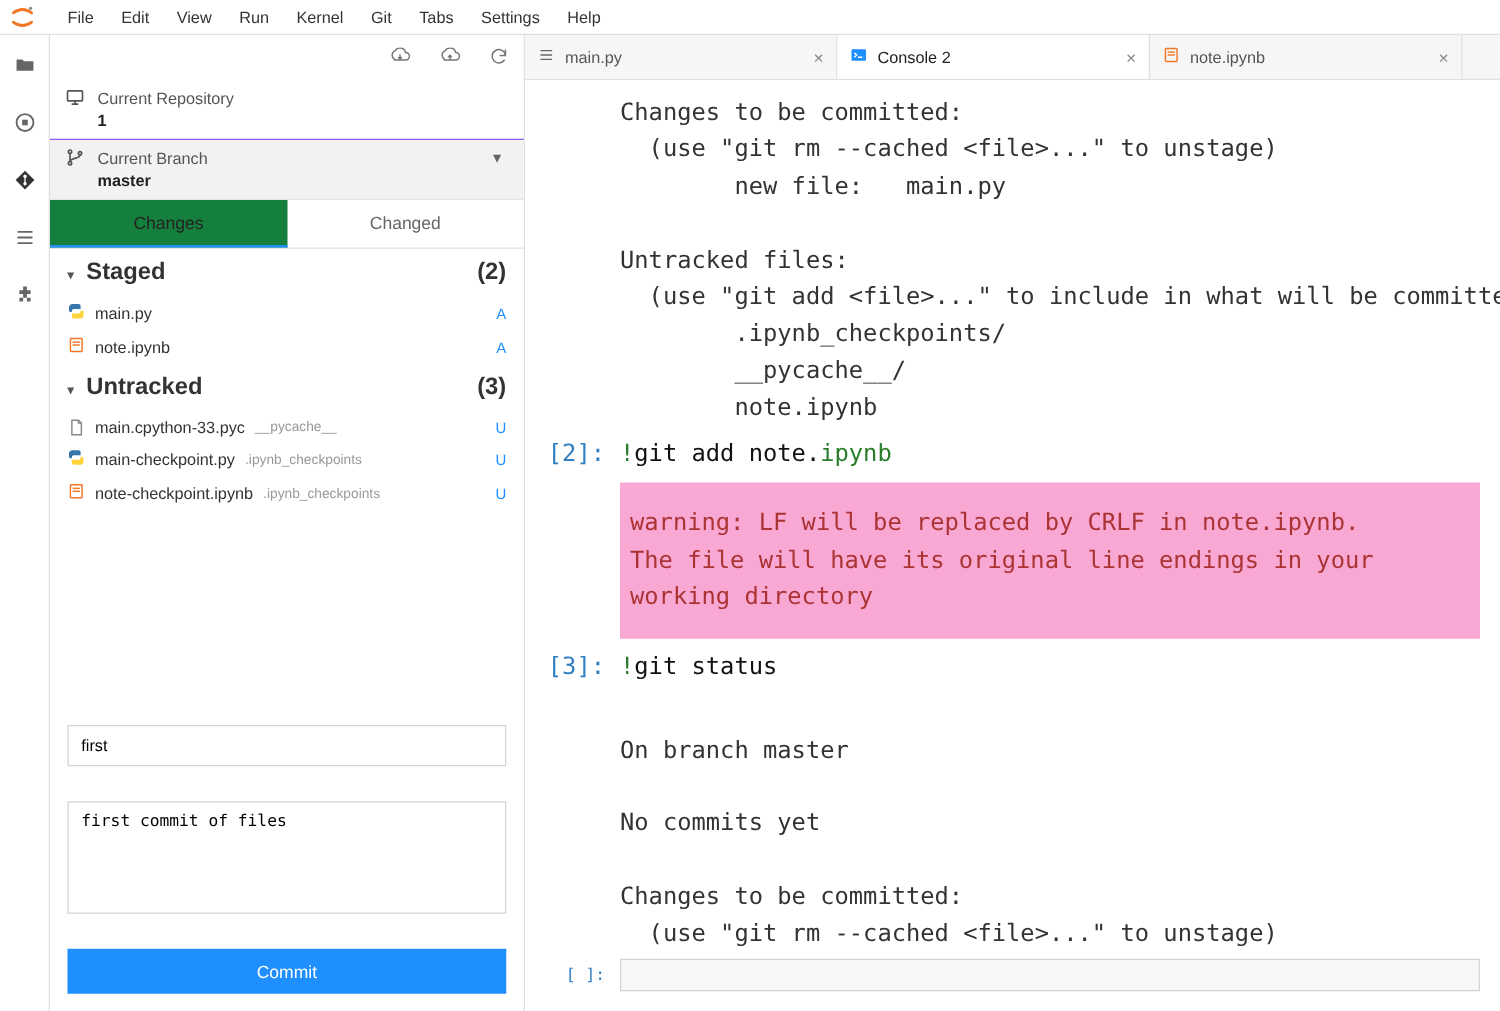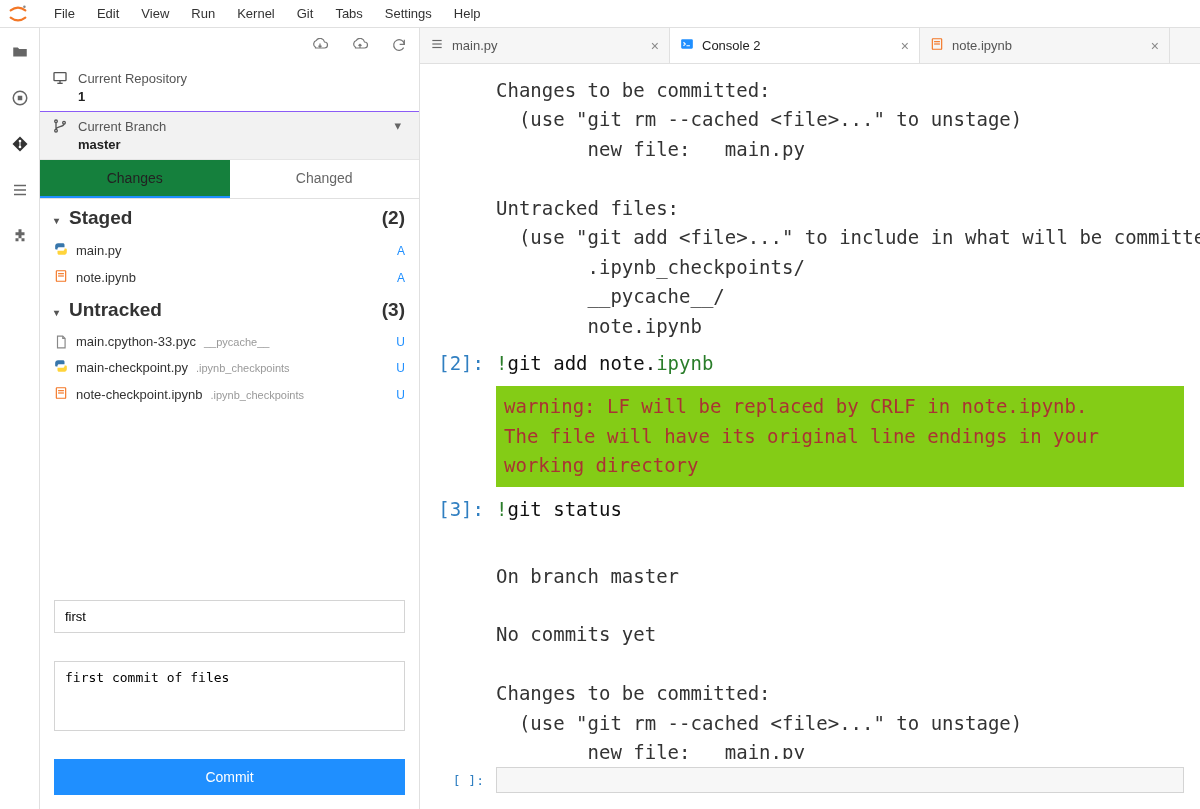--- a/index.html
+++ b/index.html
@@ -26,36 +26,36 @@
   .tabs2 .tab2 { flex:1; text-align:center; padding:10px 0; font-size:14px; color:#666; cursor:default;}
   .tabs2 .tab2.active { color:#222; border-bottom:2px solid #1f8fff; background:#15803d;}
   .section-head { display:flex; align-items:center; justify-content:space-between; padding:8px 14px; font-weight:600; font-size:19px;}
   .section-head .left { display:flex; align-items:center; gap:6px;}
   .section-head .count { color:#333; font-weight:600;}
   .file-row { display:flex; align-items:center; padding:5px 14px; gap:8px; font-size:13px;}
   .file-row .status { margin-left:auto; color:#1f8fff; font-size:12px;}
   .file-row .subpath { color:#999; font-size:11px;}
   .git-bottom { margin-top:auto; padding: 14px; display:flex; flex-direction:column; gap:28px;}
   .git-bottom input, .git-bottom textarea { width:100%; border:1px solid #d4d4d4; padding:8px 10px; font-size:13px; font-family: inherit; resize:none; outline:none;}
-  .git-bottom textarea { height:70px; font-family: "Consolas","Menlo",monospace;}
+  .git-bottom textarea { height:90px; font-family: "Consolas","Menlo",monospace;}
   .commit-btn { background:#1f8fff; color:#fff; border:none; padding:10px; font-size:14px; cursor:pointer;}
   .editor-area { flex:1; display:flex; flex-direction:column; min-width:0;}
   .tabstrip { height:36px; display:flex; border-bottom:1px solid #e0e0e0; background:#f6f6f6;}
   .tabstrip .etab { width:250px; display:flex; align-items:center; padding:0 10px; border-right:1px solid #e0e0e0; gap:8px; font-size:13px; color:#555; background:#f6f6f6;}
   .tabstrip .etab.active { background:#fff; color:#222;text-align:center;}
   .tabstrip .etab .close { margin-left:auto; color:#888; font-size:14px;}
   .console { flex:1; overflow:auto; font-family:"Consolas","Menlo",monospace; font-size:19px; line-height:1.55; padding: 8px 0 0 0;}
   .cell { display:flex; padding: 4px 16px 4px 0;}
   .prompt { width:76px; flex-shrink:0; text-align:right; color:#307fc1; padding-right:12px; white-space:nowrap;}
   .cell-body { flex:1; white-space:pre; }
   .input-line .magic { color:#2a7d2a;}
   .input-line .cmd { color:#111;text-align:right;}
   .input-line .arg { color:#111;}
   .input-line .file-arg { color:#2a7d2a;}
-  .warn-block { background:#84cc16; color:#a33; padding:6px 8px; white-space:pre-wrap;}
+  .warn-block { background:#f9a8d4; color:#a33; padding:18px 8px; white-space:pre-wrap;}
   .cli-footer { display:flex; align-items:center; padding:8px 16px 16px 0; font-family:"Consolas","Menlo",monospace;}
   .cli-footer .prompt { color:#307fc1;}
   .cli-footer input { flex:1; border:1px solid #d4d4d4; background:#f7f7f7; height:26px; padding:0 6px; font-family:inherit;}
   .caret::before { content:"▾"; font-size:10px; color:#555; margin-right:4px;}
   .caret-right::before { content:"▸"; font-size:10px; color:#555; margin-right:4px;}
   .py-icon, .nb-icon, .file-icon { width:14px; height:14px; display:inline-flex; align-items:center; justify-content:center;}
 </style>
 </head>
 <body>
 

